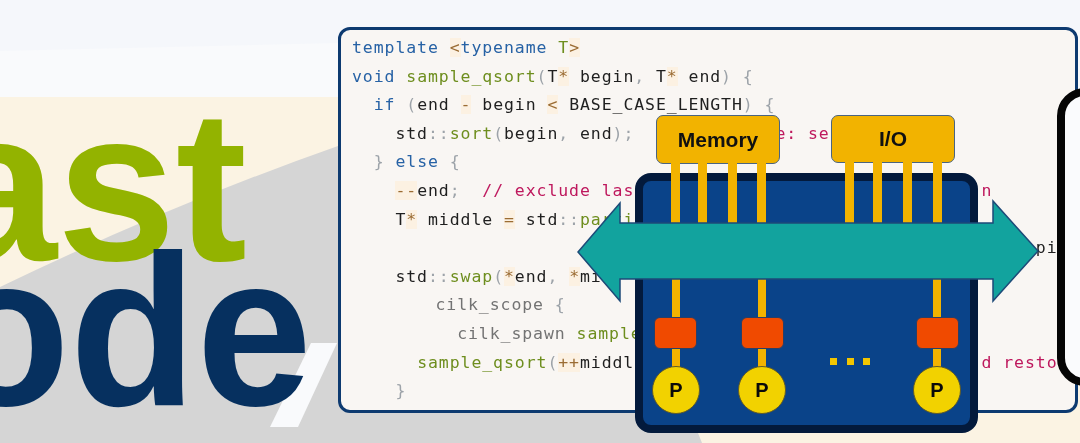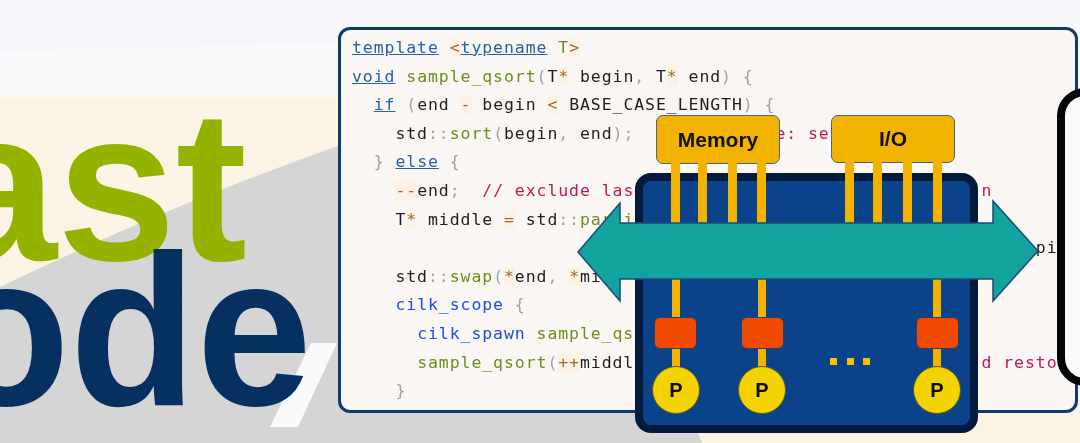--- a/index.html
+++ b/index.html
@@ -9,27 +9,27 @@
   .headline { font-family: "Liberation Sans", sans-serif; font-weight: bold; font-size: 216px; }
 
   #code-box {
     position: absolute; left: 338px; top: 27px; width: 740px; height: 386px;
     box-sizing: border-box; border: 3px solid #0d3a70; border-radius: 12px;
     background: #f9f6f3; overflow: hidden;
   }
   #code { padding: 4px 0 0 11px; font-family: "DejaVu Sans Mono", monospace;
     font-size: 16.5px; letter-spacing: 0.92px; line-height: 28.6px; white-space: pre; }
   .code-line { height: 28.6px; }
-  .kw { color: #2762a5; text-decoration: underline; }
+  .kw { color: #2762a5; }
   .fn { color: #6e8e1e; }
   .op { color: #9b6c33; background: #fcf1e2; }
   .pn { color: #9da3a9; }
   .id { color: #1f1f1f; }
   .cm { color: #be185d; }
-  .ck { color: #1d4ed8; }
+  .ck { color: #737373; margin-left: 40px; }
 
   #right-panel {
     position: absolute; left: 1057px; top: 88px; width: 80px; height: 298px;
     box-sizing: border-box; border: 8px solid #050505; border-radius: 28px; background: #fafbfd;
   }
 
   #chip {
     position: absolute; left: 635px; top: 173px; width: 343px; height: 260px;
     box-sizing: border-box; background: #0a4389; border: 8px solid #031a3c; border-radius: 16px;
   }

